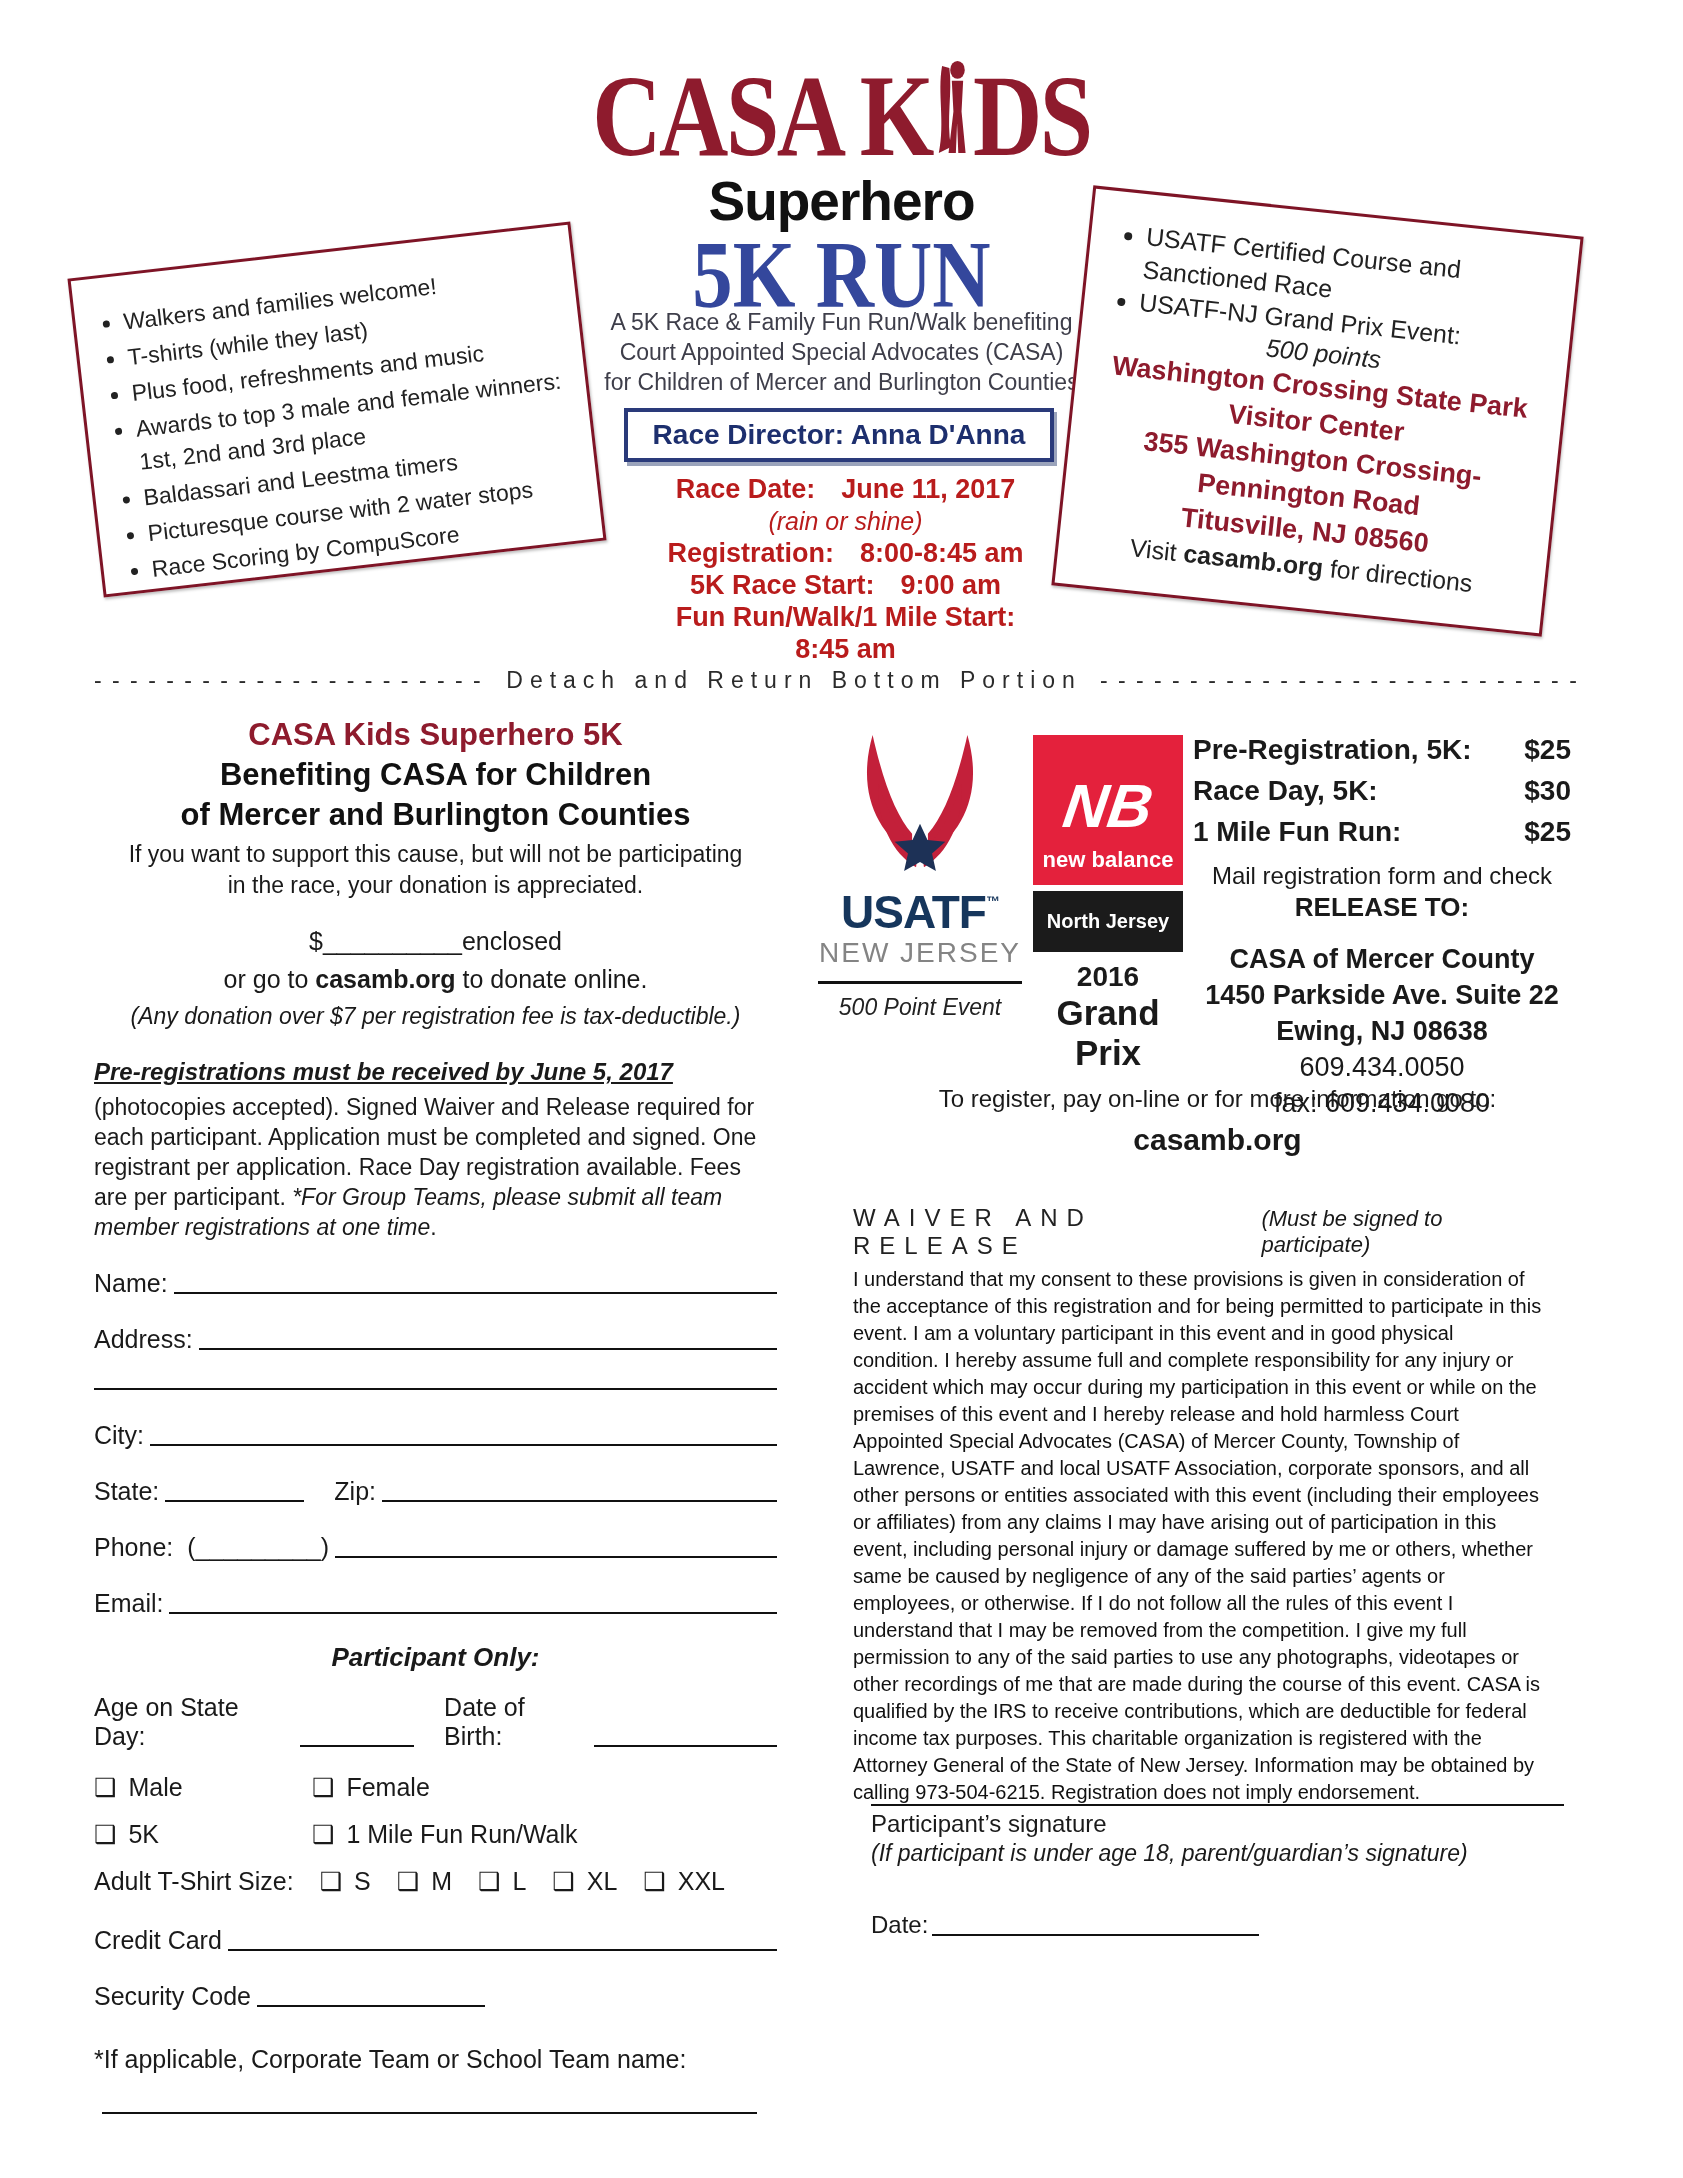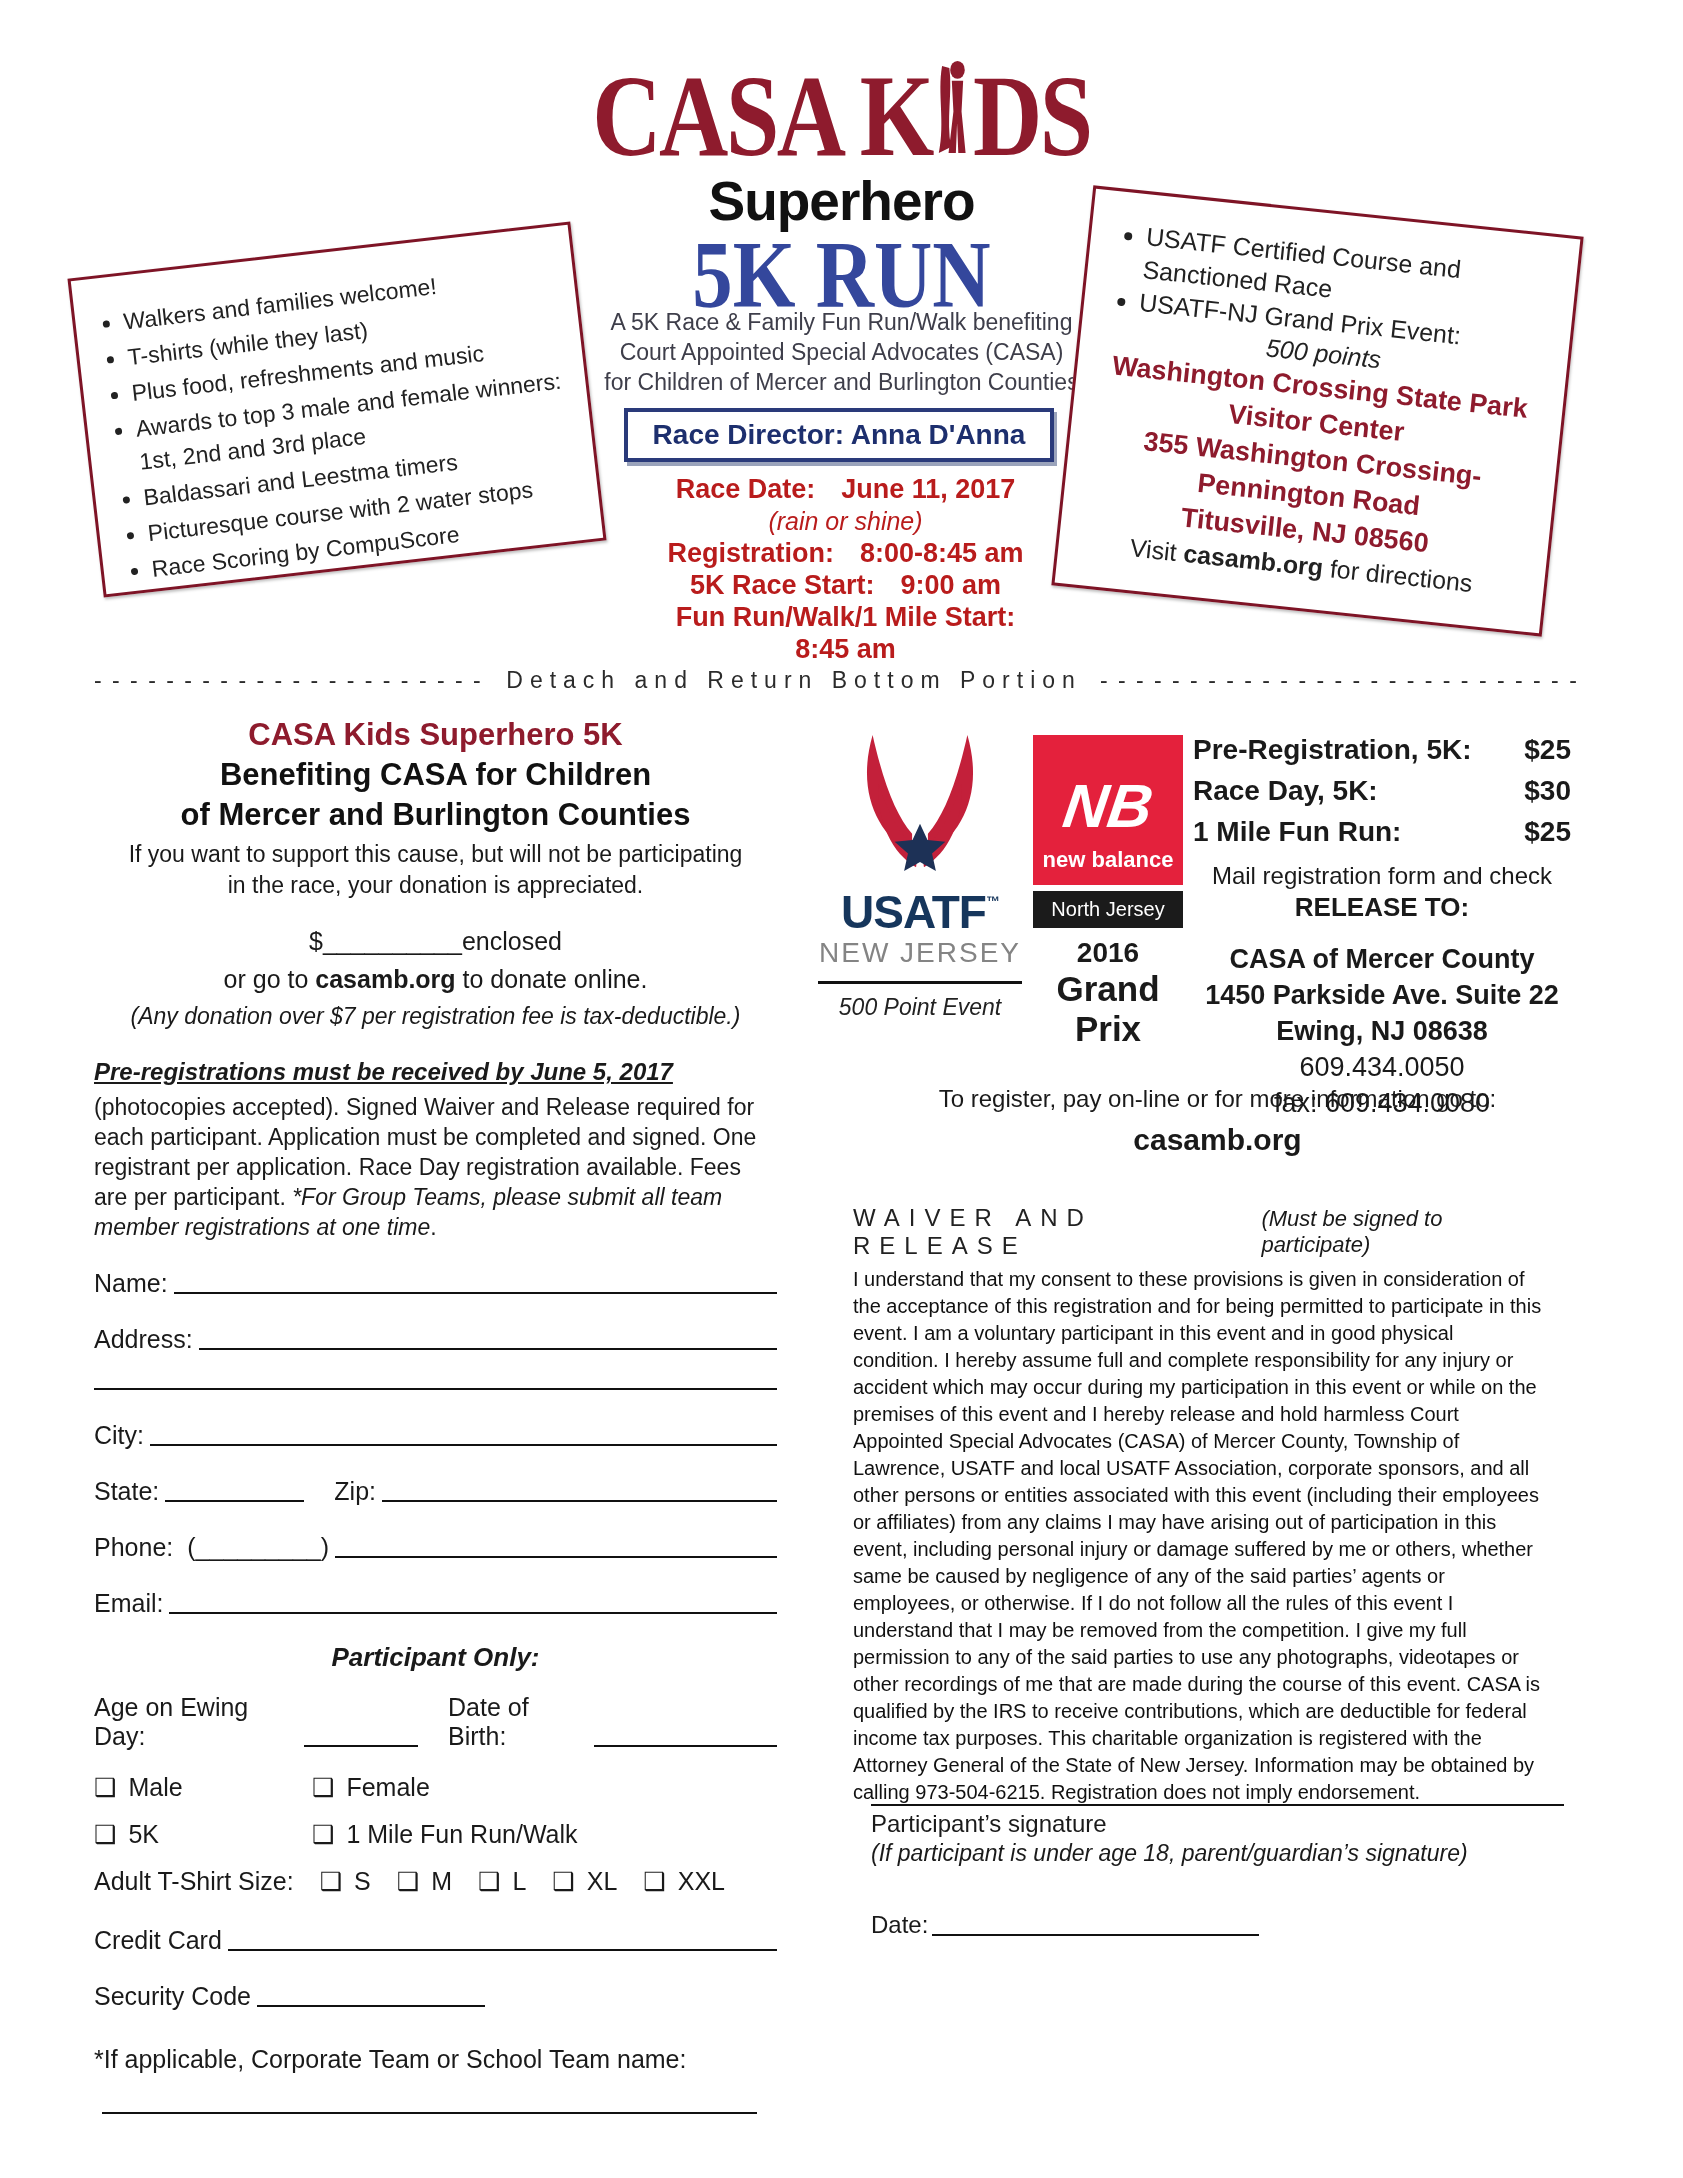--- a/index.html
+++ b/index.html
@@ -79,21 +79,21 @@
   .usatf-nj{font-size:28px;color:#848484;letter-spacing:2px;margin-top:4px;line-height:1;}
   .usatf-rule{border-top:3px solid #111;margin:14px 0 10px;}
   .usatf-note{font-size:23px;font-style:italic;color:#222;}
   .nb{position:absolute;left:1030px;top:735px;width:156px;text-align:center;}
   .nb-red{width:150px;height:150px;background:#e4213c;margin:0 auto;display:flex;
       flex-direction:column;align-items:center;justify-content:flex-end;}
   .nb-mono{font-style:italic;font-weight:bold;font-size:61px;color:#fff;line-height:1;
       transform:skewX(-8deg);margin-bottom:10px;}
   .nb-word{font-size:22px;font-weight:bold;color:#fff;margin-bottom:12px;letter-spacing:0px;}
   .nb-bar{width:150px;margin:6px auto 0;background:#1b1b1b;color:#fff;font-size:20px;
-      font-weight:normal;padding:7px 0;}
+      font-weight:bold;padding:19px 0;}
   .gp-year{font-size:28px;font-weight:bold;margin-top:10px;line-height:1.1;}
   .gp-name{font-size:35px;font-weight:bold;line-height:1.15;}
 
   
   .fees{position:absolute;left:1193px;top:729px;width:378px;}
   .fee-row{display:flex;justify-content:space-between;font-size:28px;font-weight:bold;
       line-height:41px;}
   .mail-line{margin-top:10px;font-size:24px;text-align:center;}
   .payable{font-size:26px;font-weight:bold;text-align:center;margin-top:2px;}
   .org-block{margin-top:18px;text-align:center;font-size:27px;line-height:36px;}
@@ -228,21 +228,21 @@
       <span class="ml14">(_________)</span>
       <span class="fill"></span>
     </div>
     <div class="frow">
         <span>Email:</span>
         <span class="fill"></span>
       </div>
 
     <div class="participant">Participant Only:</div>
     <div class="frow" style="margin-top:20px;">
-      <span>Age on Ewing Day:</span>
+      <span>Age on State Day:</span>
         <span class="fill fw115"></span>
       <span class="ml30">Date of Birth:</span>
         <span class="fill fw185"></span>
     </div>
     <div class="frow" style="margin-top:22px;">
       <span class="cbcol">
           <span class="cbx">❑</span>
           <span class="cbl">Male</span>
         </span>
       <span class="cbcol">

